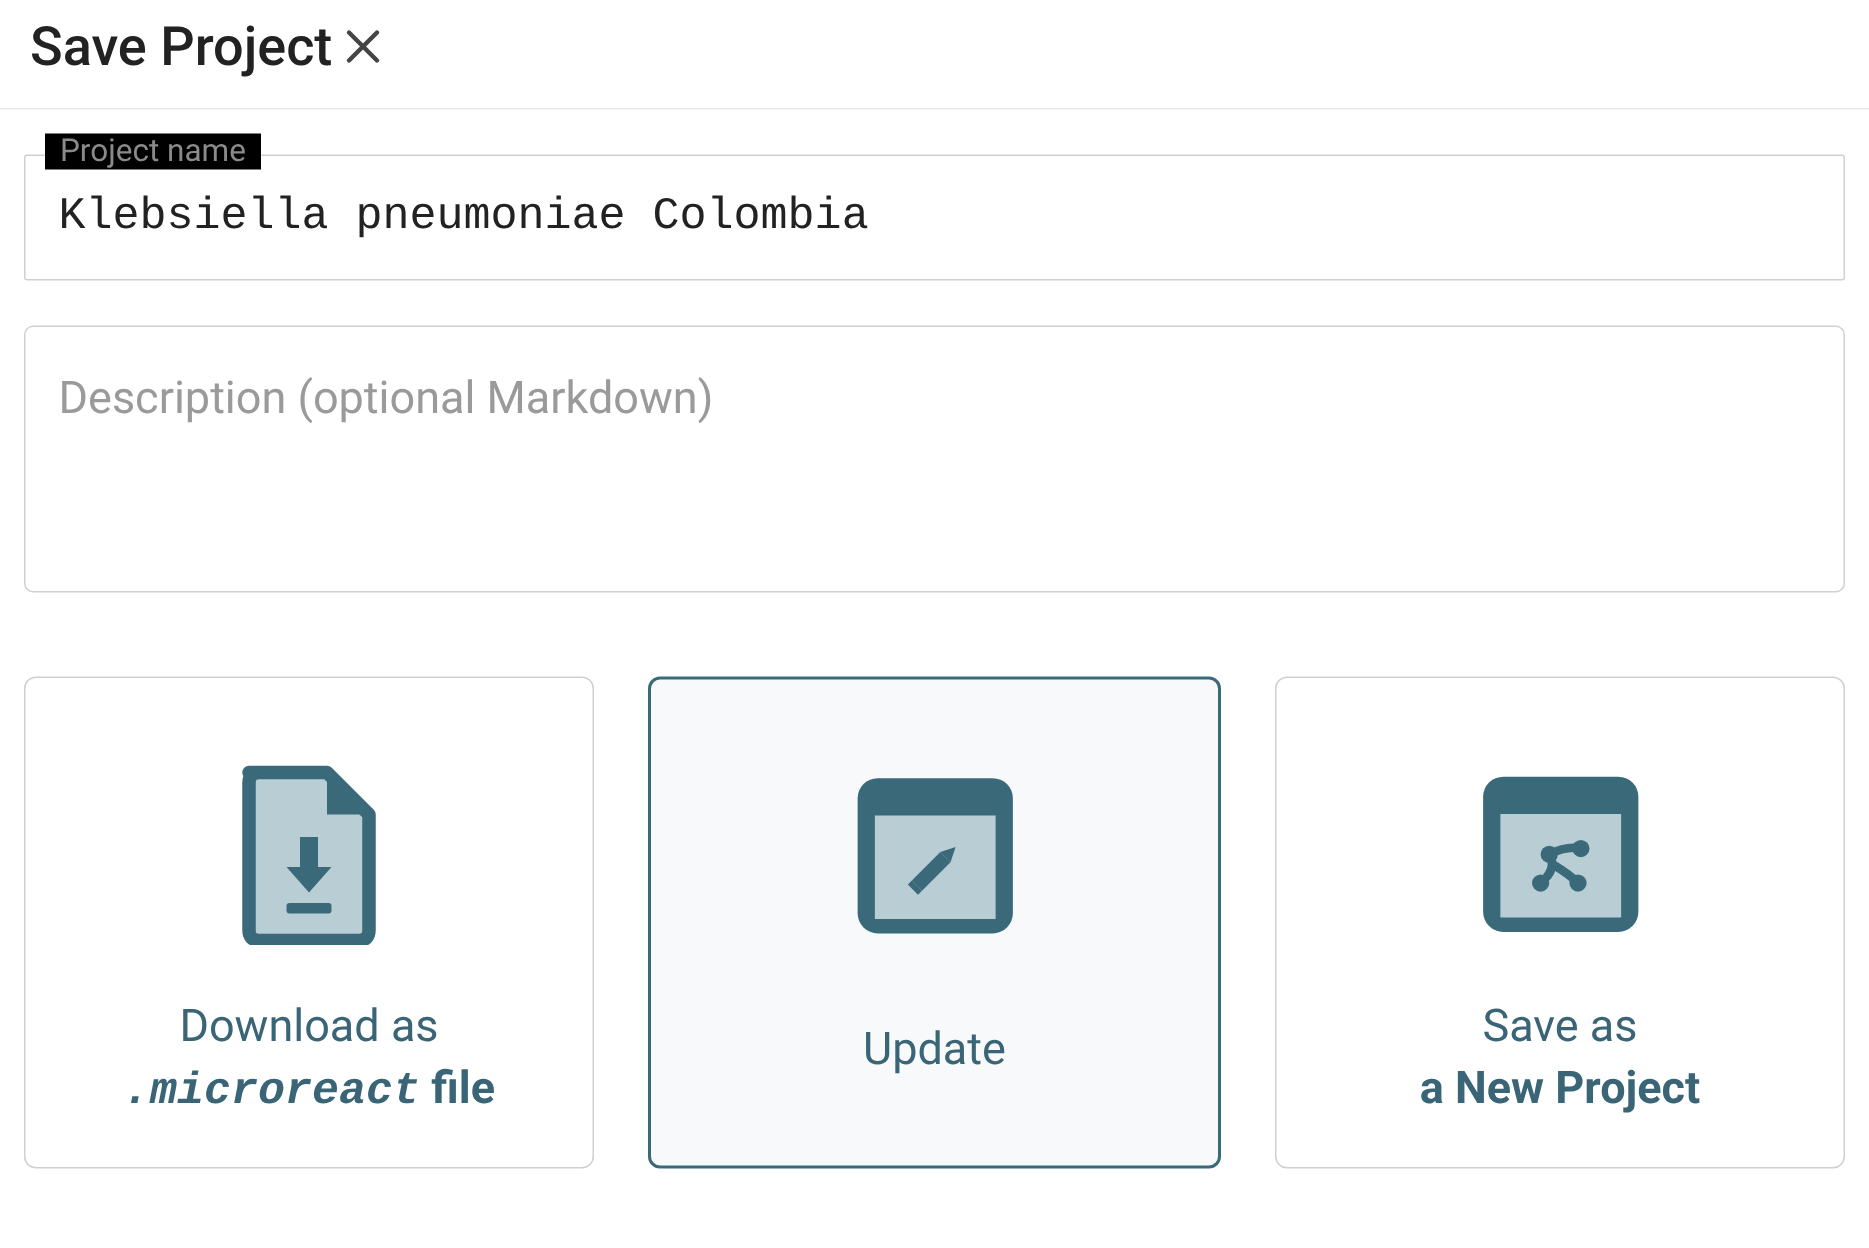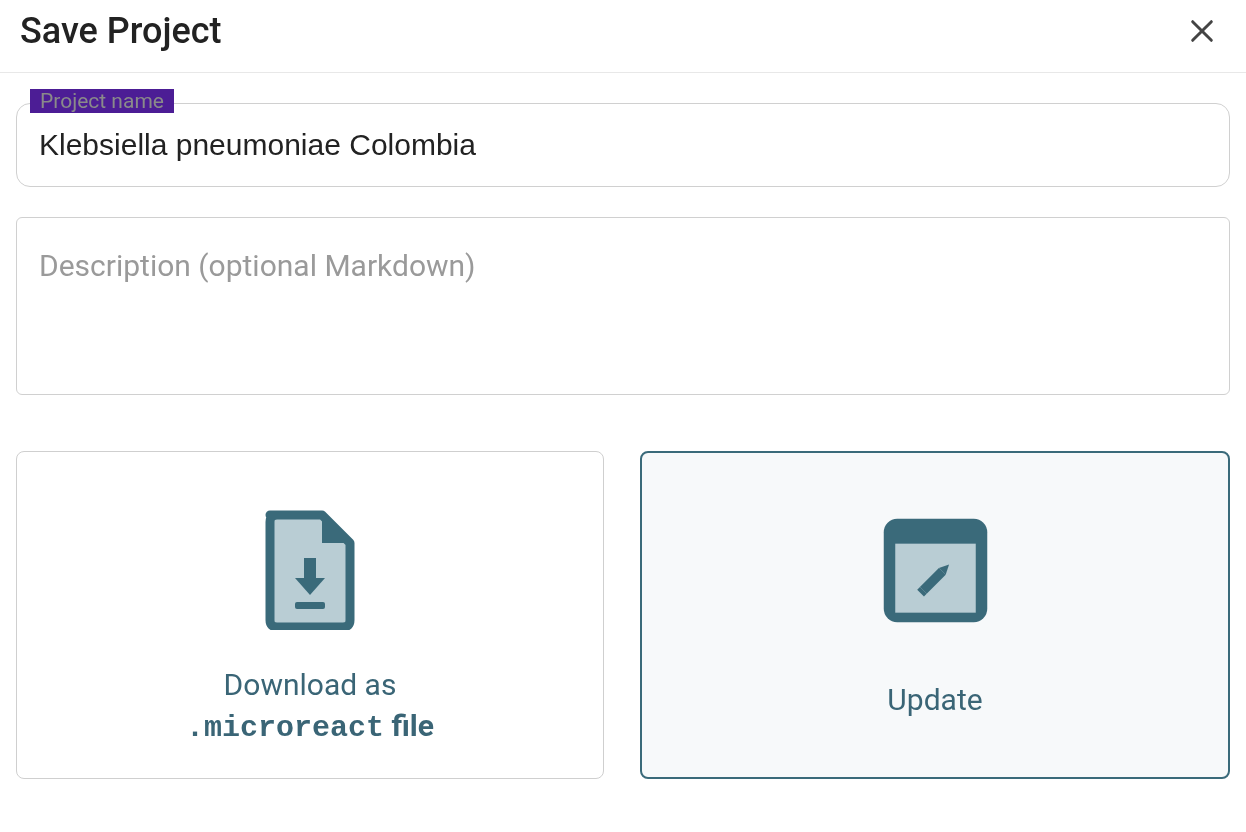--- a/index.html
+++ b/index.html
@@ -12,21 +12,20 @@
       background: #fff;
       width: 1246px;
       height: 832px;
       overflow: hidden;
     }
     .dialog {
       width: 100%;
     }
     .dialog-header {
       display: flex;
-      justify-content: space-between;
       align-items: center;
       padding: 10px 24px 20px 20px;
       border-bottom: 1px solid #e8e8e8;
     }
     .dialog-title {
       font-size: 36px;
       font-weight: 500;
       color: #222;
     }
     .close-btn {
@@ -47,34 +46,34 @@
       padding: 30px 16px 20px 16px;
     }
     .field-wrapper {
       position: relative;
       margin-bottom: 30px;
     }
     .field-label {
       position: absolute;
       top: -14px;
       left: 14px;
-      background: #4c1d95;
+      background: #000000;
       padding: 0 10px;
       font-size: 21px;
       color: #8a8a8a;
       font-weight: 400;
     }
     .text-input {
       width: 100%;
       padding: 24px 22px;
       font-size: 30px;
       color: #222;
       border: 1px solid #d0d0d0;
-      border-radius: 14px;
-      font-family: Liberation Sans, sans-serif;
+      border-radius: 2px;
+      font-family: Liberation Mono, monospace;
       background: #fff;
     }
     .textarea-input {
       width: 100%;
       padding: 30px 22px;
       font-size: 30px;
       color: #222;
       border: 1px solid #d0d0d0;
       border-radius: 6px;
       font-family: inherit;
@@ -123,20 +122,21 @@
     }
     .action-label-line2 {
       font-size: 30px;
       color: #3a6576;
       font-weight: 700;
       line-height: 1.35;
     }
     .mono {
       font-family: "Courier New", Courier, monospace;
       font-weight: 700;
+      font-style: italic;
     }
   </style>
 </head>
 <body>
 
 <div class="dialog">
   <div class="dialog-header">
     <h1 class="dialog-title">Save Project</h1>
     <button class="close-btn">
       <svg viewBox="0 0 24 24" fill="none" stroke="#444" stroke-width="2.2" stroke-linecap="round">
@@ -183,16 +183,33 @@
             <g transform="translate(60, 68) rotate(-45)">
               <rect x="-18" y="-5" width="28" height="10" fill="#3a6a7a"></rect>
               <path d="M 10 -5 L 20 0 L 10 5 Z" fill="#3a6a7a"></path>
               <rect x="-22" y="-5" width="4" height="10" fill="#3a6a7a"></rect>
             </g>
           </svg>
         </div>
         <div class="action-label-line1">Update</div>
       </div>
 
+      <div class="action-card">
+        <div class="action-icon">
+          <svg viewBox="0 0 120 120" width="115" height="115">
+            <rect x="6" y="6" width="108" height="108" rx="14" fill="#3a6a7a"></rect>
+            <rect x="18" y="32" width="84" height="72" fill="#b9cdd4"></rect>
+            <circle cx="52" cy="60" r="6" fill="#3a6a7a"></circle>
+            <circle cx="74" cy="56" r="6" fill="#3a6a7a"></circle>
+            <circle cx="46" cy="80" r="6" fill="#3a6a7a"></circle>
+            <circle cx="72" cy="80" r="6" fill="#3a6a7a"></circle>
+            <path d="M 52 60 Q 58 70 46 80" stroke="#3a6a7a" stroke-width="6" fill="none" stroke-linecap="round"></path>
+            <path d="M 52 60 Q 64 54 74 56" stroke="#3a6a7a" stroke-width="6" fill="none" stroke-linecap="round"></path>
+            <path d="M 56 68 Q 66 74 72 80" stroke="#3a6a7a" stroke-width="6" fill="none" stroke-linecap="round"></path>
+          </svg>
+        </div>
+        <div class="action-label-line1">Save as</div>
+        <div class="action-label-line2">a New Project</div>
+      </div>
 
     </div>
   </div>
 </div>
 
 </body></html>

